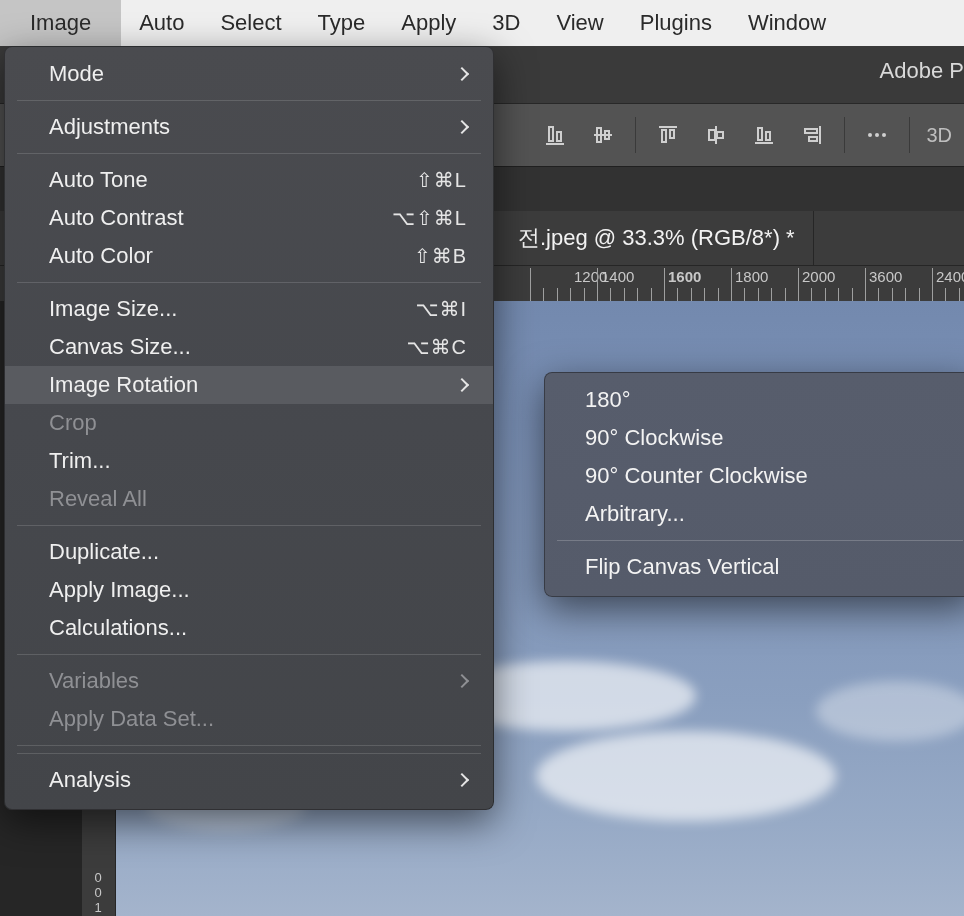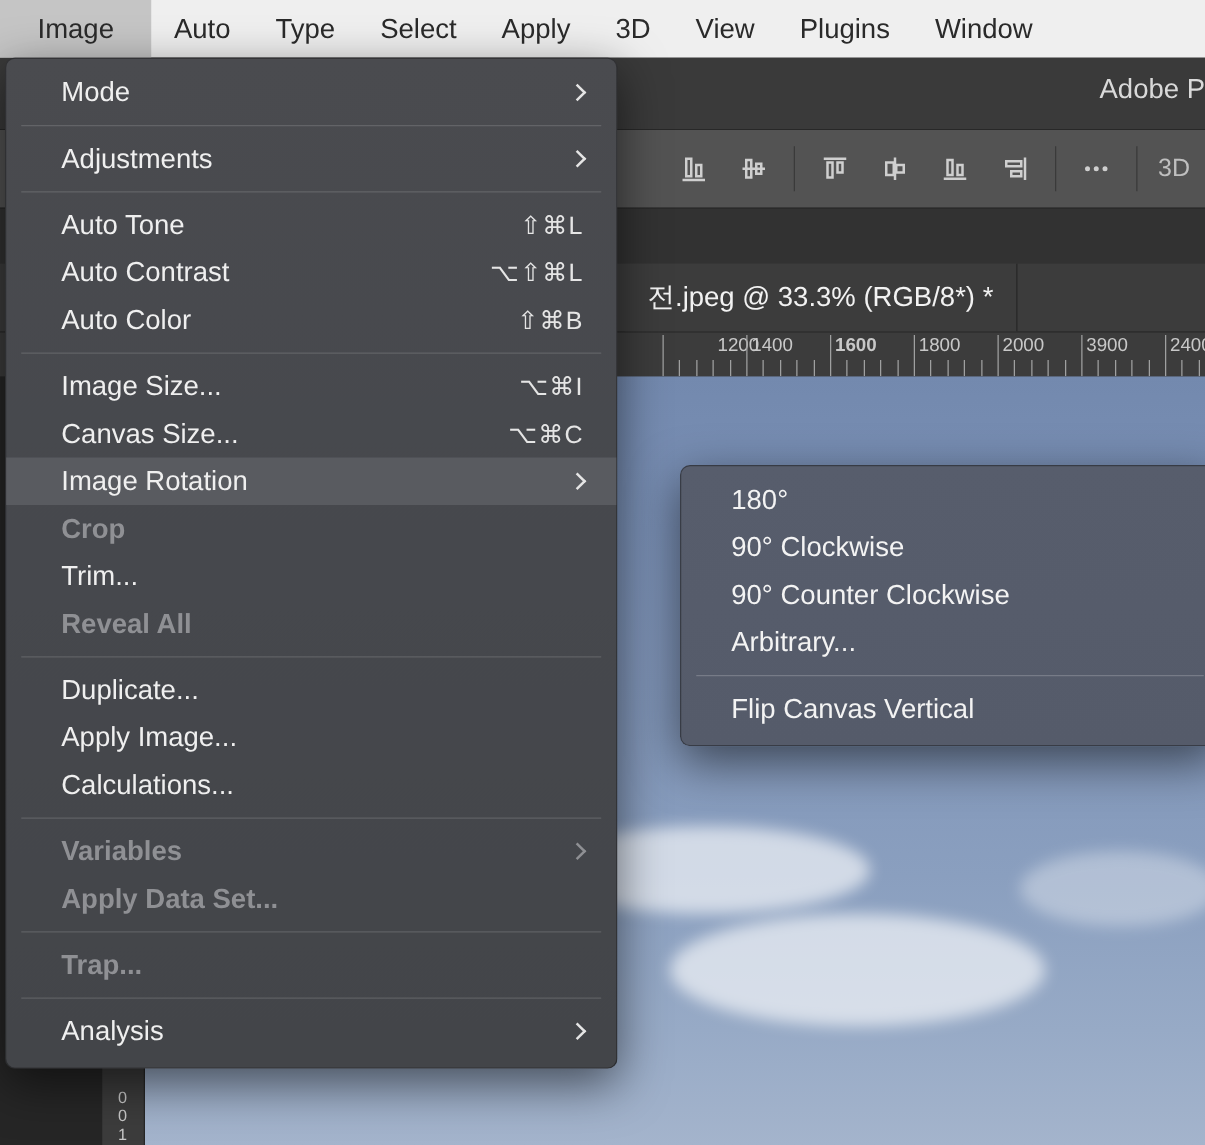--- a/index.html
+++ b/index.html
@@ -120,21 +120,21 @@
     color: #efefef; font-size: 22px;
     z-index: 200;
     border: 1px solid rgba(0,0,0,0.35);
   }
   .dropdown .row {
     display: flex; align-items: center; justify-content: space-between;
     padding: 7px 26px 7px 44px; height: 38px;
     cursor: default;
   }
   .dropdown .row.hovered { background: #595b60; }
-  .dropdown .row.disabled { color: #8f9094; font-weight: bold; }
+  .dropdown .row.disabled { color: #8f9094; }
   .dropdown .row .lbl { flex: 1; }
   .dropdown .row .shortcut { color: #e5e5e5; font-size: 20px; letter-spacing: 1px; }
   .dropdown .sep {
     height: 1px; background: rgba(255,255,255,0.14);
     margin: 7px 12px;
   }
   .chev {
     width:10px; height:10px; border-right:2px solid #e5e5e5; border-top:2px solid #e5e5e5;
     transform: rotate(45deg);
   }
@@ -171,22 +171,22 @@
     background:#262626; z-index:3;
   }
 </style>
 </head>
 <body>
 <div class="root">
 
   <div class="menubar" id="menubar">
       <div class="menu-item active" style="padding-left: 30px; padding-right: 30px;">Image</div>
       <div class="menu-item">Auto</div>
+      <div class="menu-item">Select</div>
       <div class="menu-item">Type</div>
-      <div class="menu-item">Select</div>
       <div class="menu-item">Apply</div>
       <div class="menu-item">3D</div>
       <div class="menu-item">View</div>
       <div class="menu-item">Plugins</div>
       <div class="menu-item">Window</div>
     </div>
 
   <div class="app-title-bar">
     <span>Adobe P</span>
   </div>
@@ -269,21 +269,21 @@
       <div class="tick-minor" style="left: 757.8px;"></div>
       <div class="tick-minor" style="left: 771.2px;"></div>
       <div class="tick-minor" style="left: 784.6px;"></div>
       <div class="tick-major" style="left: 798px;"></div>
       <div class="tick-label" style="left: 798px;">2000</div>
       <div class="tick-minor" style="left: 811.4px;"></div>
       <div class="tick-minor" style="left: 824.8px;"></div>
       <div class="tick-minor" style="left: 838.2px;"></div>
       <div class="tick-minor" style="left: 851.6px;"></div>
       <div class="tick-major" style="left: 865px;"></div>
-      <div class="tick-label" style="left: 865px;">3900</div>
+      <div class="tick-label" style="left: 865px;">3600</div>
       <div class="tick-minor" style="left: 878.4px;"></div>
       <div class="tick-minor" style="left: 891.8px;"></div>
       <div class="tick-minor" style="left: 905.2px;"></div>
       <div class="tick-minor" style="left: 918.6px;"></div>
       <div class="tick-major" style="left: 932px;"></div>
       <div class="tick-label" style="left: 932px;">2400</div>
       <div class="tick-minor" style="left: 945.4px;"></div>
       <div class="tick-minor" style="left: 958.8px;"></div>
     </div>
 
@@ -359,23 +359,20 @@
       </div>
       <div class="sep"></div>
       <div class="row disabled">
         <span class="lbl">Variables</span>
         <span class="chev dis"></span>
       </div>
       <div class="row disabled">
         <span class="lbl">Apply Data Set...</span>
       </div>
       <div class="sep"></div>
-      <div class="row disabled">
-        <span class="lbl">Trap...</span>
-      </div>
       <div class="sep"></div>
       <div class="row">
         <span class="lbl">Analysis</span>
         <span class="chev"></span>
       </div>
     </div>
 
   <div class="submenu" id="rotationMenu">
       <div class="row">
         <span>180°</span>

